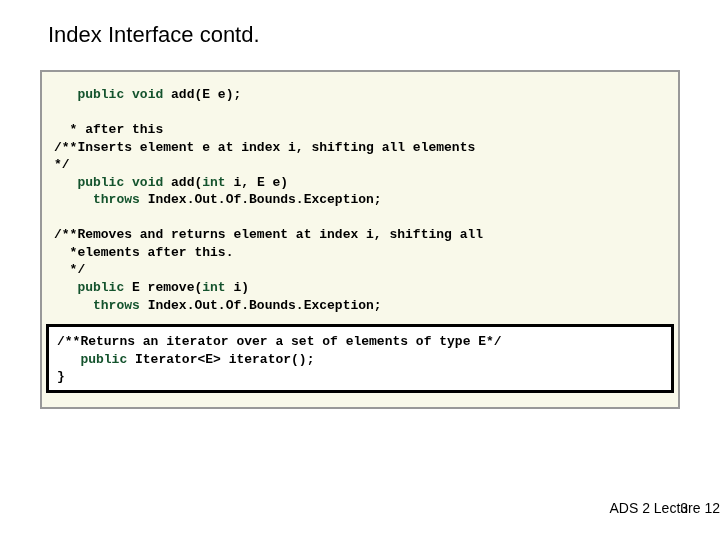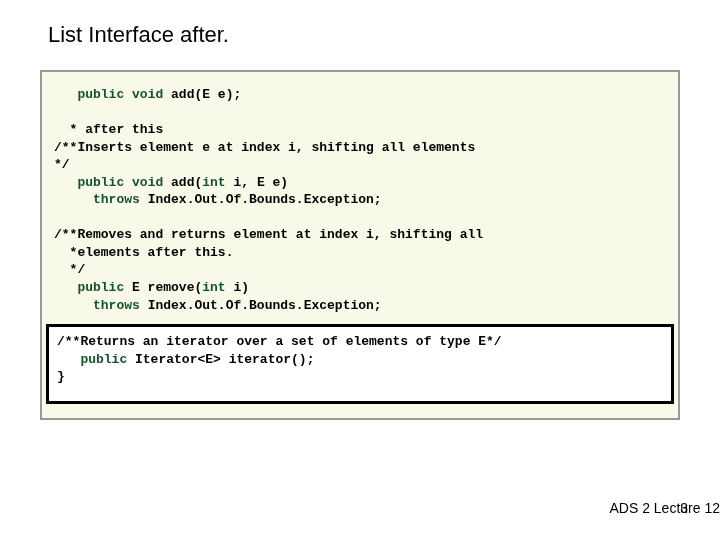--- a/index.html
+++ b/index.html
@@ -36,21 +36,21 @@
     font-family: 'Courier New', monospace;
     white-space: pre;
   }
   .kw { color: #14532d; }
   .highlight-box {
     border: 3px solid #000;
     background: #fff;
     margin-top: 10px;
     margin-left: -8px;
     margin-right: -8px;
-    padding: 6px 8px 15px 8px;
+    padding: 6px 8px 4px 8px;
   }
   .footer {
     position: absolute;
     bottom: 24px;
     left: 0;
     right: 0;
     text-align: right;
     font-family: 'Comic Sans MS', cursive, sans-serif;
     font-size: 14px;
     color: #000;
@@ -60,21 +60,21 @@
     bottom: 24px;
     right: 32px;
     font-family: 'Comic Sans MS', cursive, sans-serif;
     font-size: 14px;
     color: #000;
   }
 </style>
 </head>
 <body>
 
-<div class="title">List Interface after.</div>
+<div class="title">Index Interface contd.</div>
 
 <div class="code-block">
 <pre><span>   </span><span class="kw">public</span><span> </span><span class="kw">void</span><span> add(E e);</span></pre>
 <pre> </pre>
 <pre>  * after this</pre>
 <pre>/**Inserts element e at index i, shifting all elements</pre>
 <pre>*/</pre>
 <pre><span>   </span><span class="kw">public</span><span> </span><span class="kw">void</span><span> add(</span><span class="kw">int</span><span> i, E e)</span></pre>
 <pre><span>     </span><span class="kw">throws</span><span> Index.Out.Of.Bounds.Exception;</span></pre>
 <pre> </pre>

